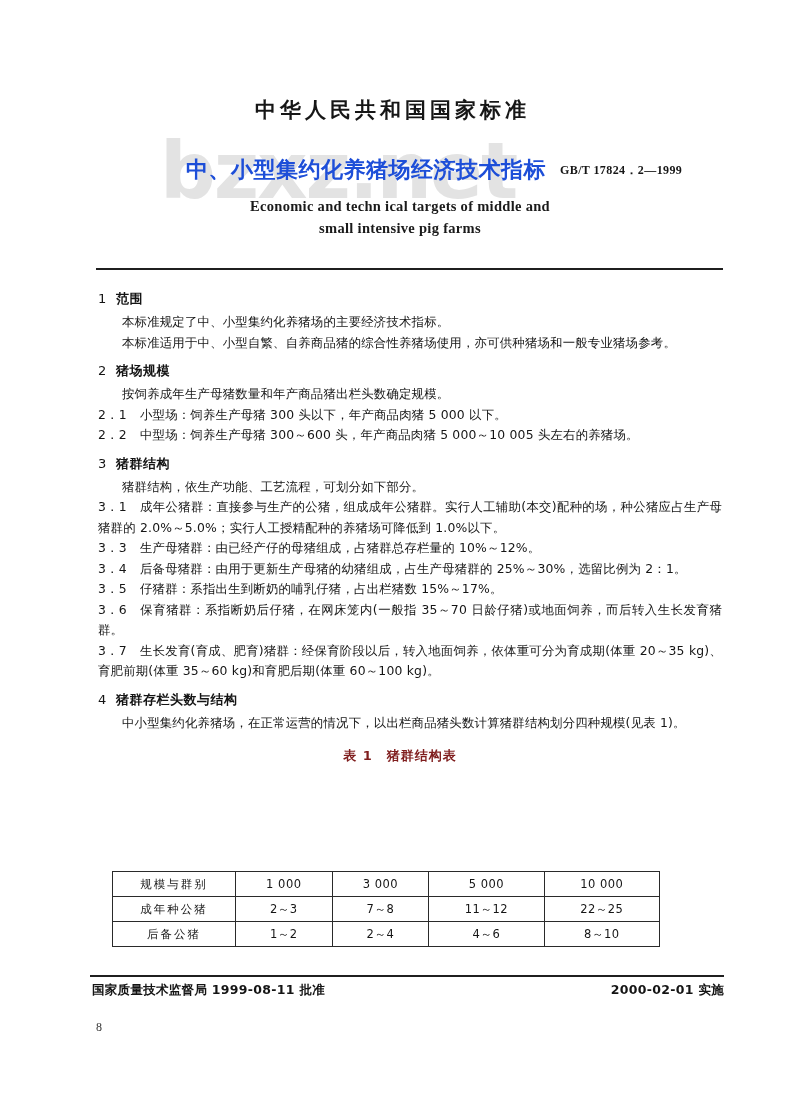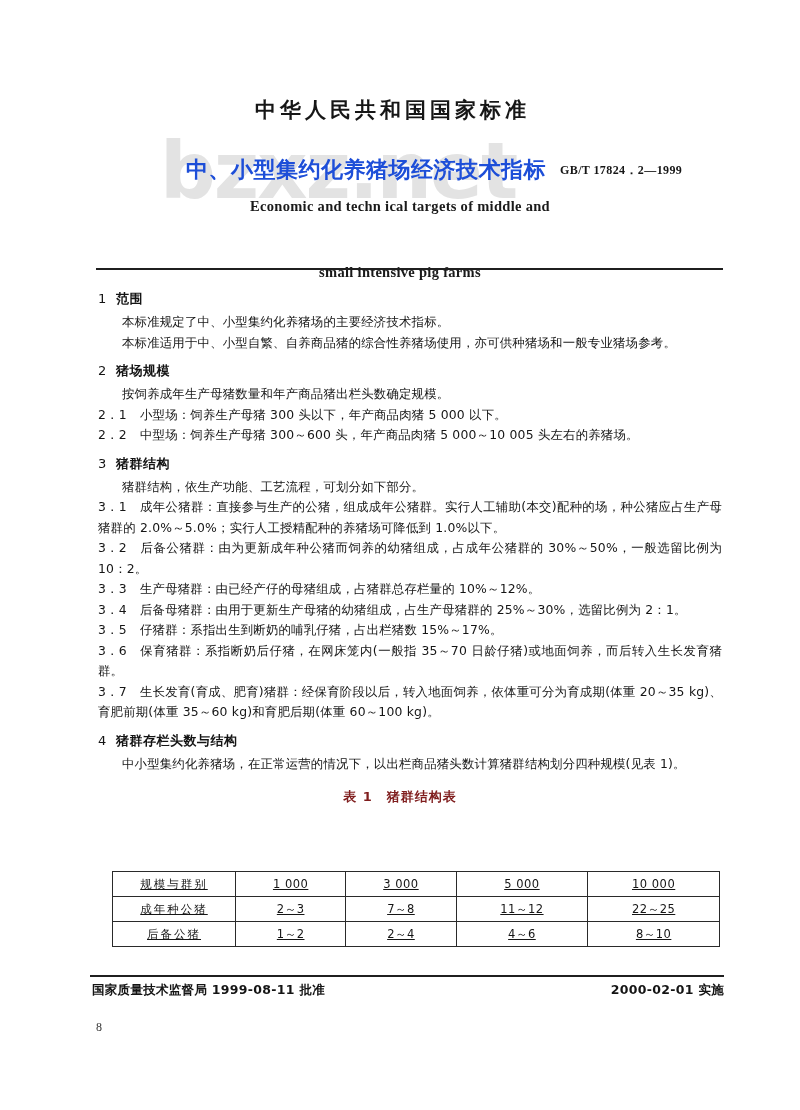--- a/index.html
+++ b/index.html
@@ -84,21 +84,21 @@
     position: absolute;
     left: 0; right: 0;
     text-align: center;
     font-family: "Liberation Serif", "DejaVu Serif", serif;
     font-weight: bold;
     font-size: 14.5px;
     letter-spacing: 0.3px;
     color: #1a1a1a;
   }
   .eng-title.l1 { top: 198px; }
-  .eng-title.l2 { top: 220px; margin-top: 44px; }
+  .eng-title.l2 { top: 220px; }
 
   
   .rule-top {
     position: absolute;
     left: 96px;
     top: 268px;
     width: 627px;
     height: 1.6px;
     background: #1f1f1f;
   }
@@ -161,26 +161,25 @@
     text-align: center;
     color: #7f1d1d;
     letter-spacing: 1px;
     margin: 0;
     padding: 0;
   }
   #pig-table {
     position: absolute;
     left: 112px;
     top: 871px;
-    width: 608px;
+    width: 548px;
     border-collapse: collapse;
     font-family: "DejaVu Sans", sans-serif;
     font-size: 11.5px;
     color: #151515;
-    text-decoration: underline;
   }
   #pig-table td {
     border: 1px solid #2a2a2a;
     height: 24px;
     text-align: center;
     vertical-align: middle;
     letter-spacing: 0.5px;
     padding: 0 2px;
   }
   #pig-table td.rowhead {
@@ -254,21 +253,20 @@
 
       <div class="sec-head"><span class="num">2</span><span>猪场规模</span></div>
       <p class="para indent">按饲养成年生产母猪数量和年产商品猪出栏头数确定规模。</p>
       <p class="para hang"><span class="lbl">2．1</span><span>小型场：饲养生产母猪 300 头以下，年产商品肉猪 5 000 以下。</span></p>
       <p class="para hang"><span class="lbl">2．2</span><span>中型场：饲养生产母猪 300～600 头，年产商品肉猪 5 000～10 005 头左右的养猪场。</span></p>
       <div class="spacer-sm"></div>
 
       <div class="sec-head"><span class="num">3</span><span>猪群结构</span></div>
       <p class="para indent">猪群结构，依生产功能、工艺流程，可划分如下部分。</p>
       <p class="para hang"><span class="lbl">3．1</span><span>成年公猪群：直接参与生产的公猪，组成成年公猪群。实行人工辅助(本交)配种的场，种公猪应占生产母猪群的 2.0%～5.0%；实行人工授精配种的养猪场可降低到 1.0%以下。</span></p>
-      <p class="para hang"><span class="lbl">3．2</span><span>后备公猪群：由为更新成年种公猪而饲养的幼猪组成，占成年公猪群的 30%～50%，一般选留比例为 10：2。</span></p>
       <p class="para hang"><span class="lbl">3．3</span><span>生产母猪群：由已经产仔的母猪组成，占猪群总存栏量的 10%～12%。</span></p>
       <p class="para hang"><span class="lbl">3．4</span><span>后备母猪群：由用于更新生产母猪的幼猪组成，占生产母猪群的 25%～30%，选留比例为 2：1。</span></p>
       <p class="para hang"><span class="lbl">3．5</span><span>仔猪群：系指出生到断奶的哺乳仔猪，占出栏猪数 15%～17%。</span></p>
       <p class="para hang"><span class="lbl">3．6</span><span>保育猪群：系指断奶后仔猪，在网床笼内(一般指 35～70 日龄仔猪)或地面饲养，而后转入生长发育猪群。</span></p>
       <p class="para hang"><span class="lbl">3．7</span><span>生长发育(育成、肥育)猪群：经保育阶段以后，转入地面饲养，依体重可分为育成期(体重 20～35 kg)、育肥前期(体重 35～60 kg)和育肥后期(体重 60～100 kg)。</span></p>
       <div class="spacer-sm"></div>
 
       <div class="sec-head"><span class="num">4</span><span>猪群存栏头数与结构</span></div>
       <p class="para indent">中小型集约化养猪场，在正常运营的情况下，以出栏商品猪头数计算猪群结构划分四种规模(见表 1)。</p>
       <div class="spacer-md"></div>

